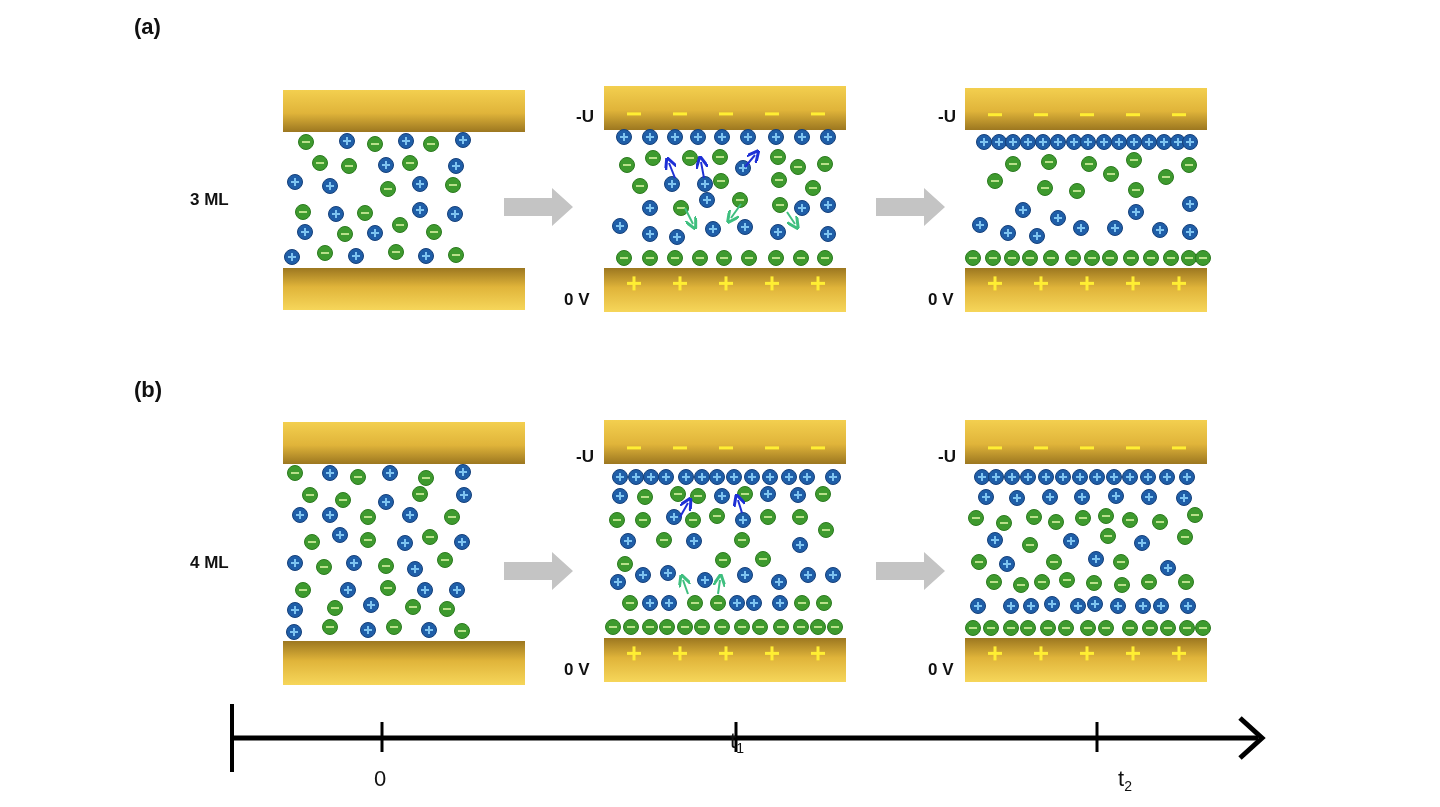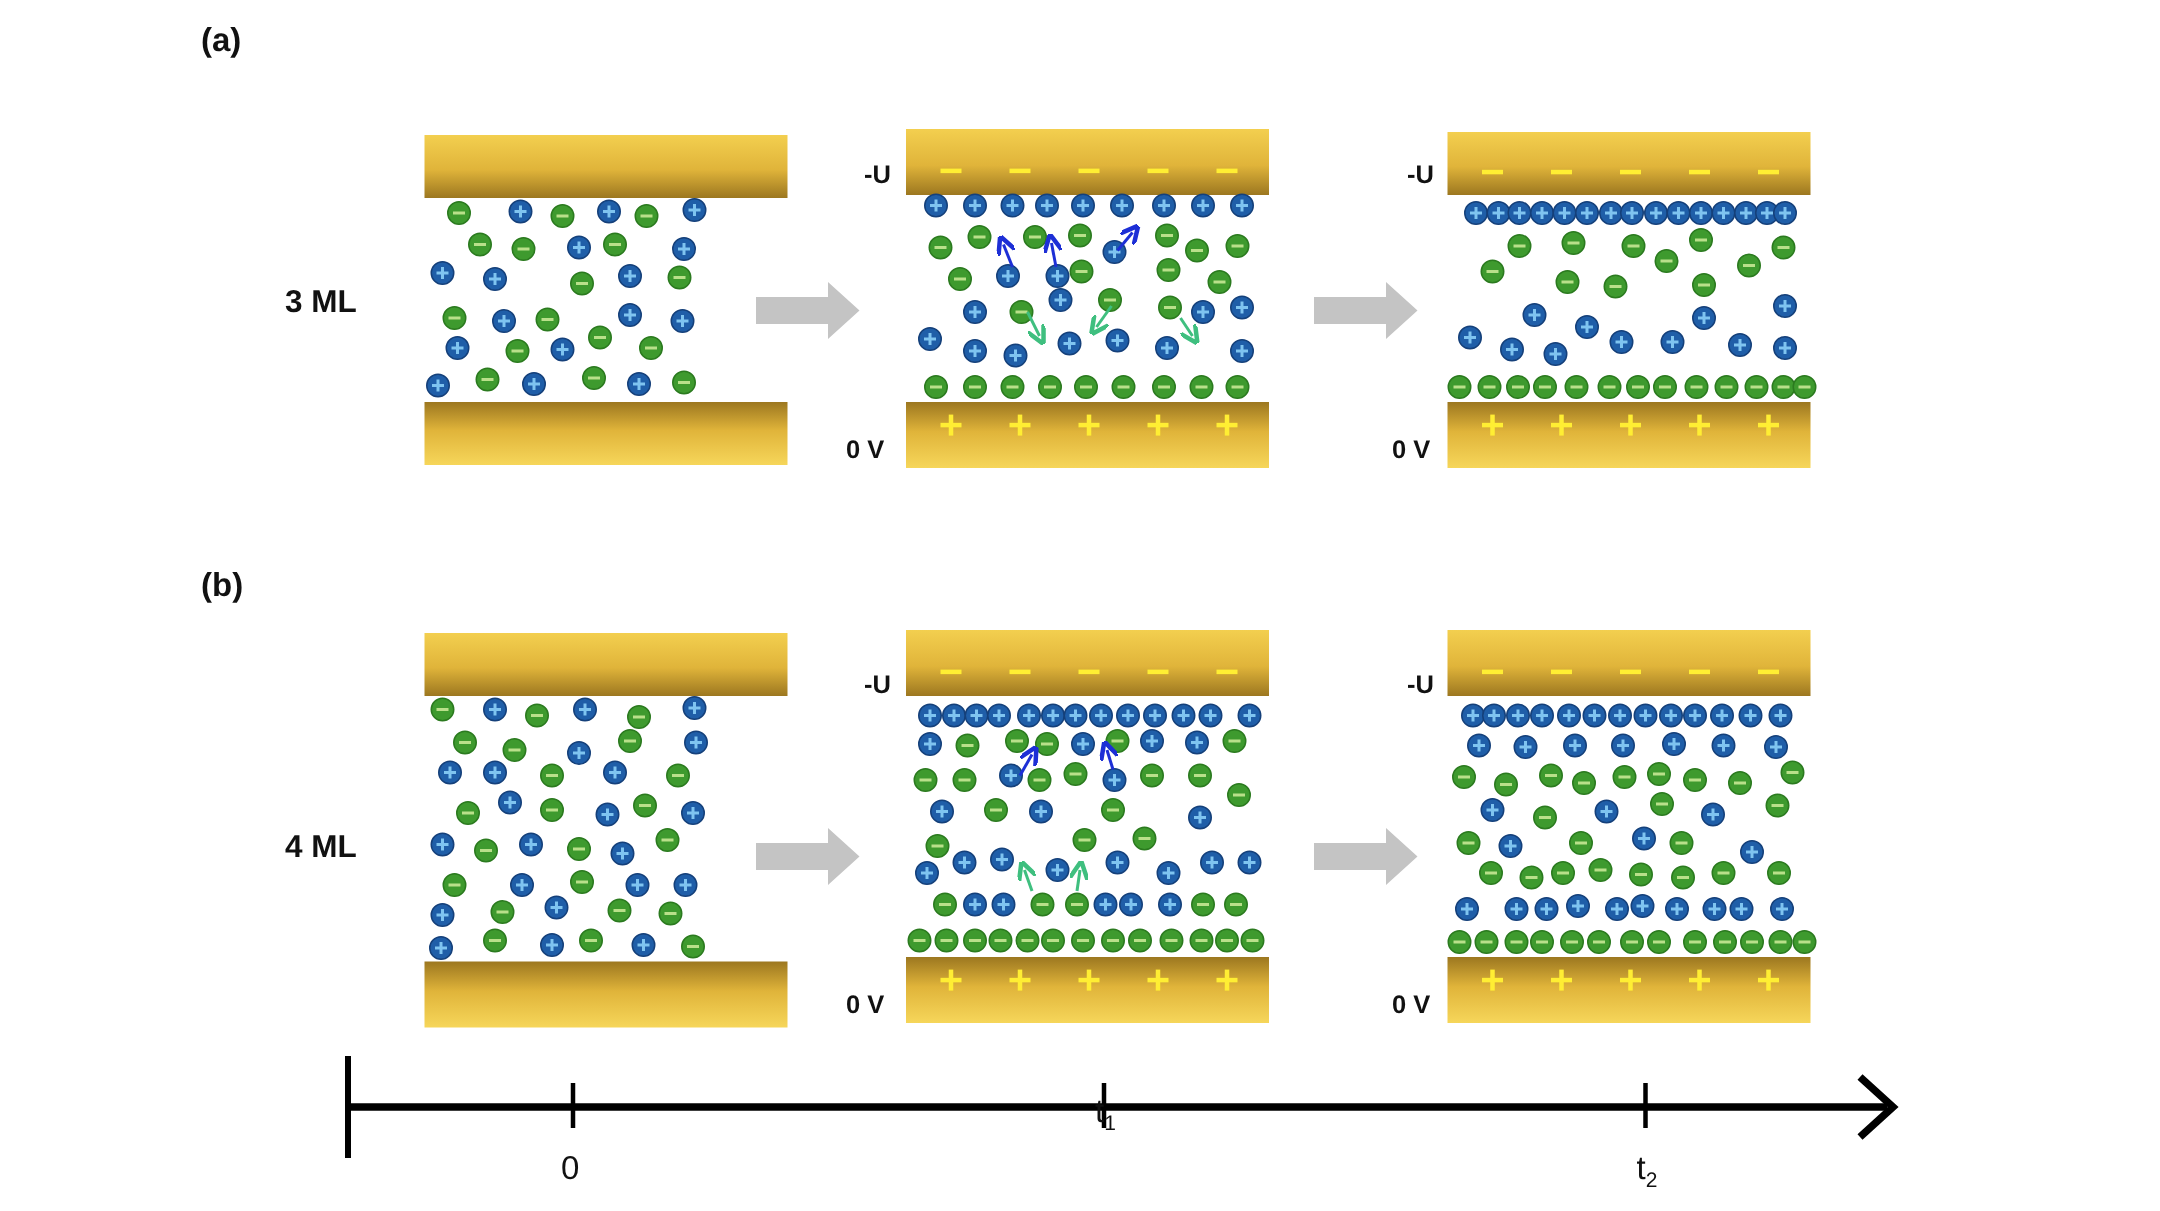--- a/index.html
+++ b/index.html
@@ -1,18 +1,18 @@
 <!DOCTYPE html>
 <html><head>
 <meta charset="utf-8">
 <style>
   html,body{margin:0;padding:0;background:#fff;}
   body{width:1440px;height:807px;position:relative;overflow:hidden;font-family:"Liberation Sans",sans-serif;}
   .panel-label{position:absolute;font-weight:bold;font-size:22px;color:#111;}
-  .row-label{position:absolute;font-weight:bold;font-size:21px;color:#111;}
+  .row-label{position:absolute;font-weight:bold;font-size:17px;color:#111;}
   .v-label{position:absolute;font-weight:bold;font-size:17px;color:#111;}
   svg#diagram{position:absolute;left:0;top:0;}
   .tick-label{position:absolute;font-size:22px;color:#111;font-family:"Liberation Sans",sans-serif;}
   .tick-label sub{font-size:14px;}
 </style>
 </head>
 <body>
 
 <svg id="diagram" width="1440" height="807" xmlns="http://www.w3.org/2000/svg">
   <defs>
@@ -1570,13 +1570,13 @@
 <div class="v-label" style="left:564px;top:290px;">0 V</div>
 <div class="v-label" style="left:938px;top:107px;">-U</div>
 <div class="v-label" style="left:928px;top:290px;">0 V</div>
 <div class="v-label" style="left:576px;top:447px;">-U</div>
 <div class="v-label" style="left:564px;top:660px;">0 V</div>
 <div class="v-label" style="left:938px;top:447px;">-U</div>
 <div class="v-label" style="left:928px;top:660px;">0 V</div>
 
 <div class="tick-label" style="left:374px;top:766px;"><span>0</span></div>
 <div class="tick-label" style="left:730px;top:728px;"><span>t</span><sub>1</sub></div>
-<div class="tick-label" style="left:1091px;top:766px;"><span>t</span><sub>2</sub></div>
+<div class="tick-label" style="left:1118px;top:766px;"><span>t</span><sub>2</sub></div>
 
 </body></html>

